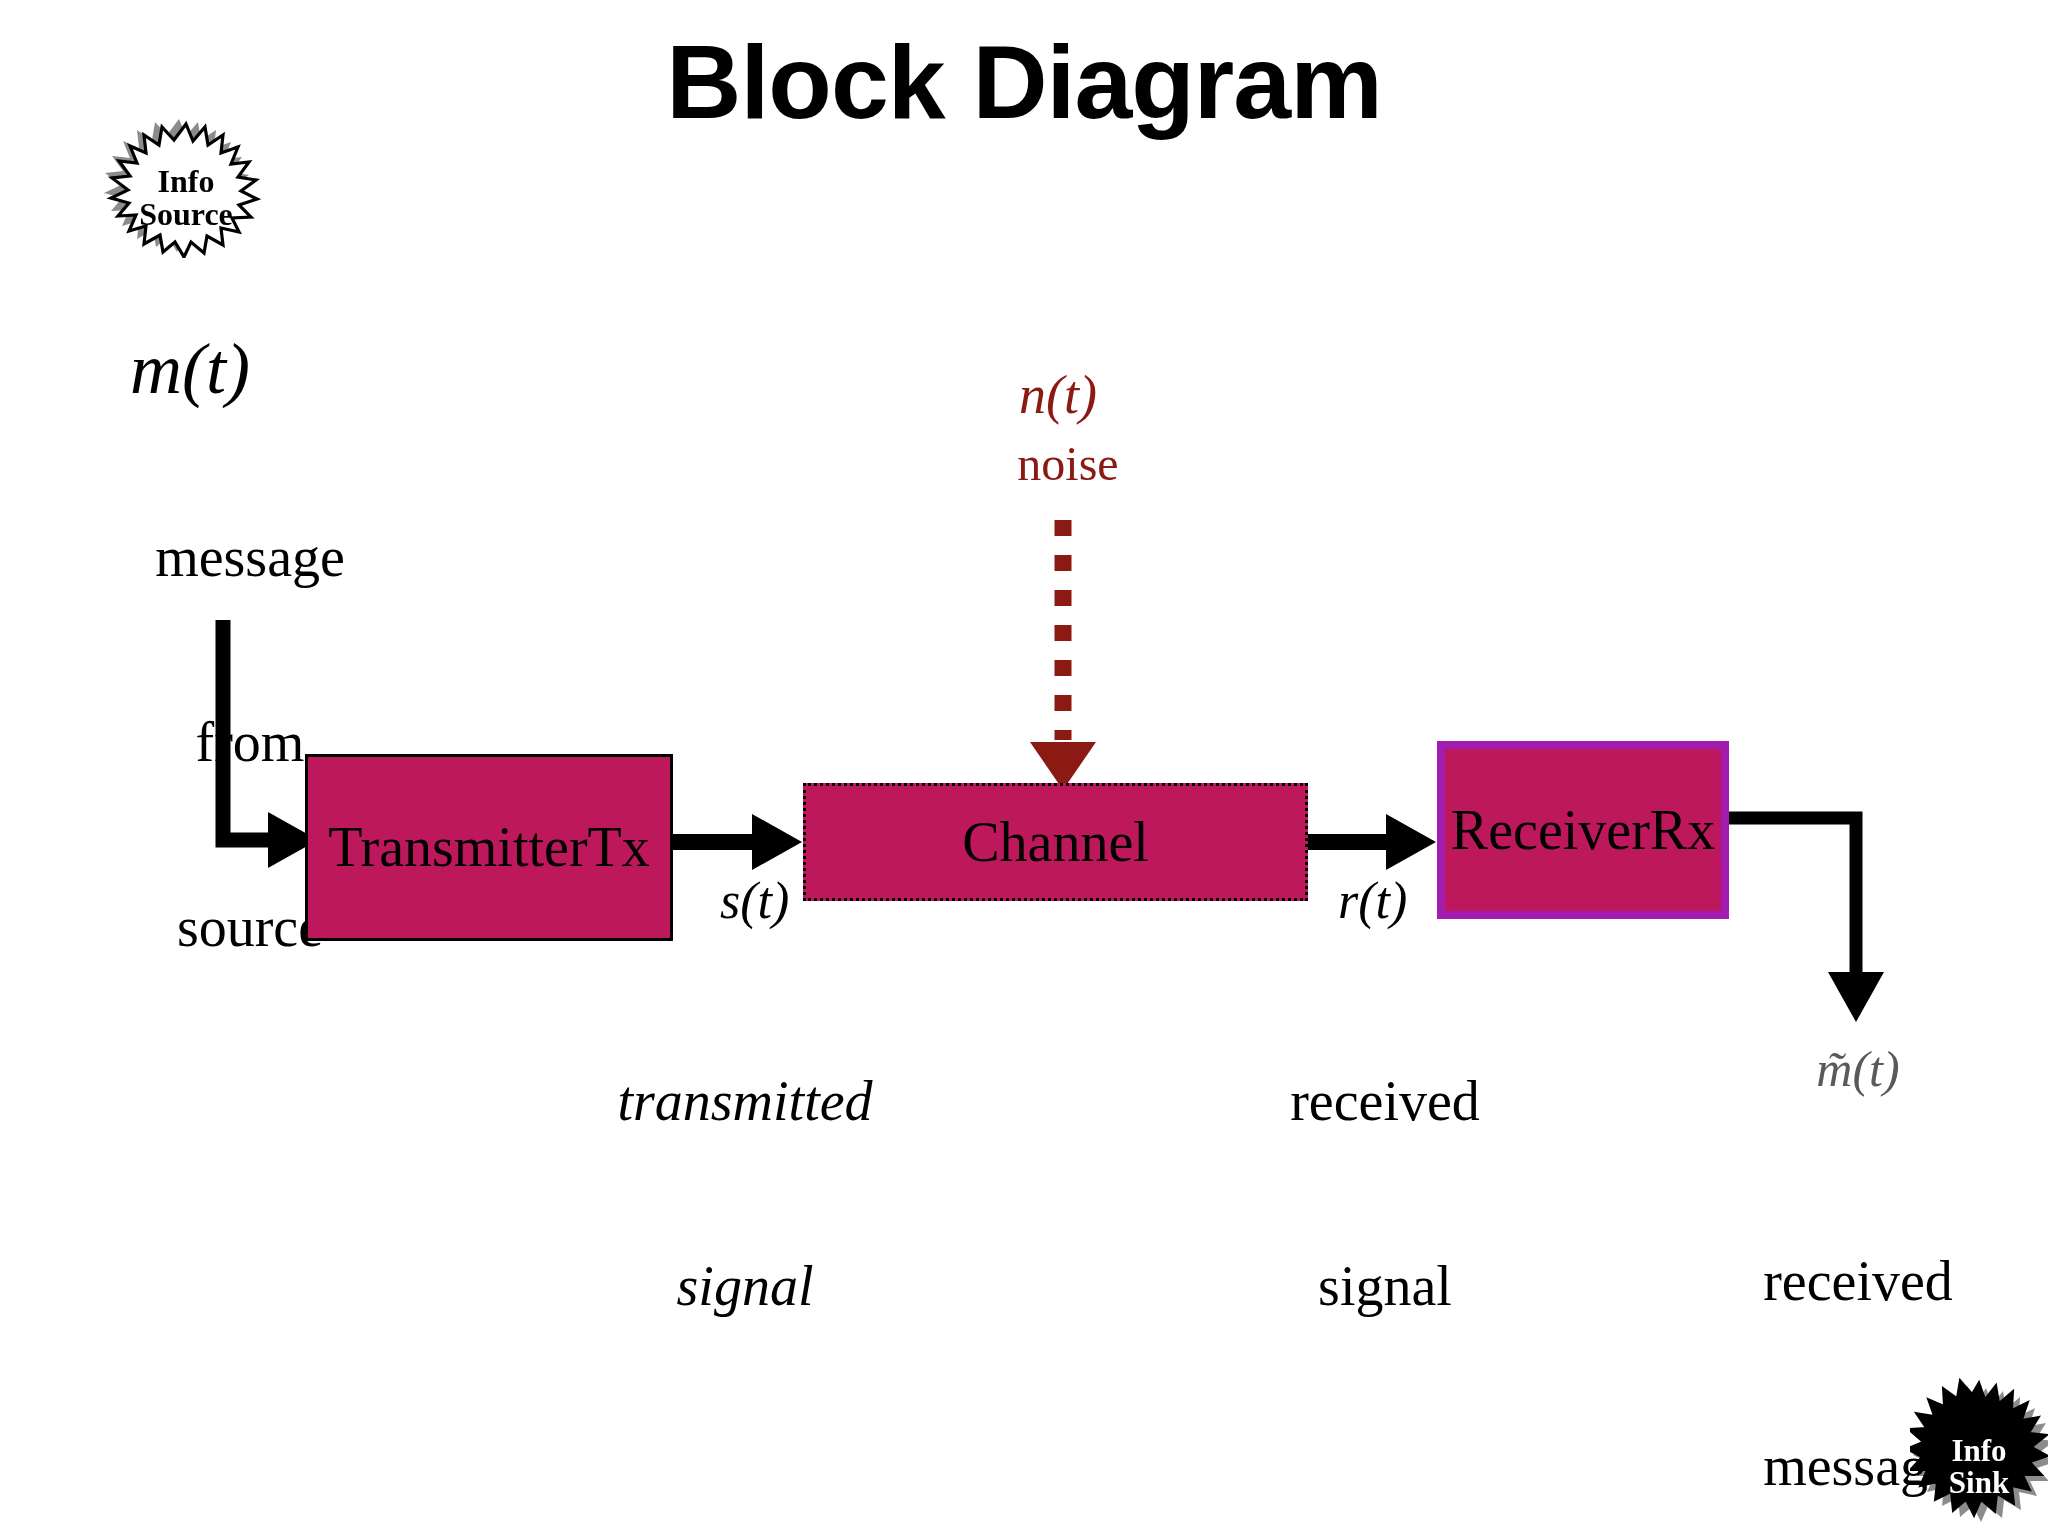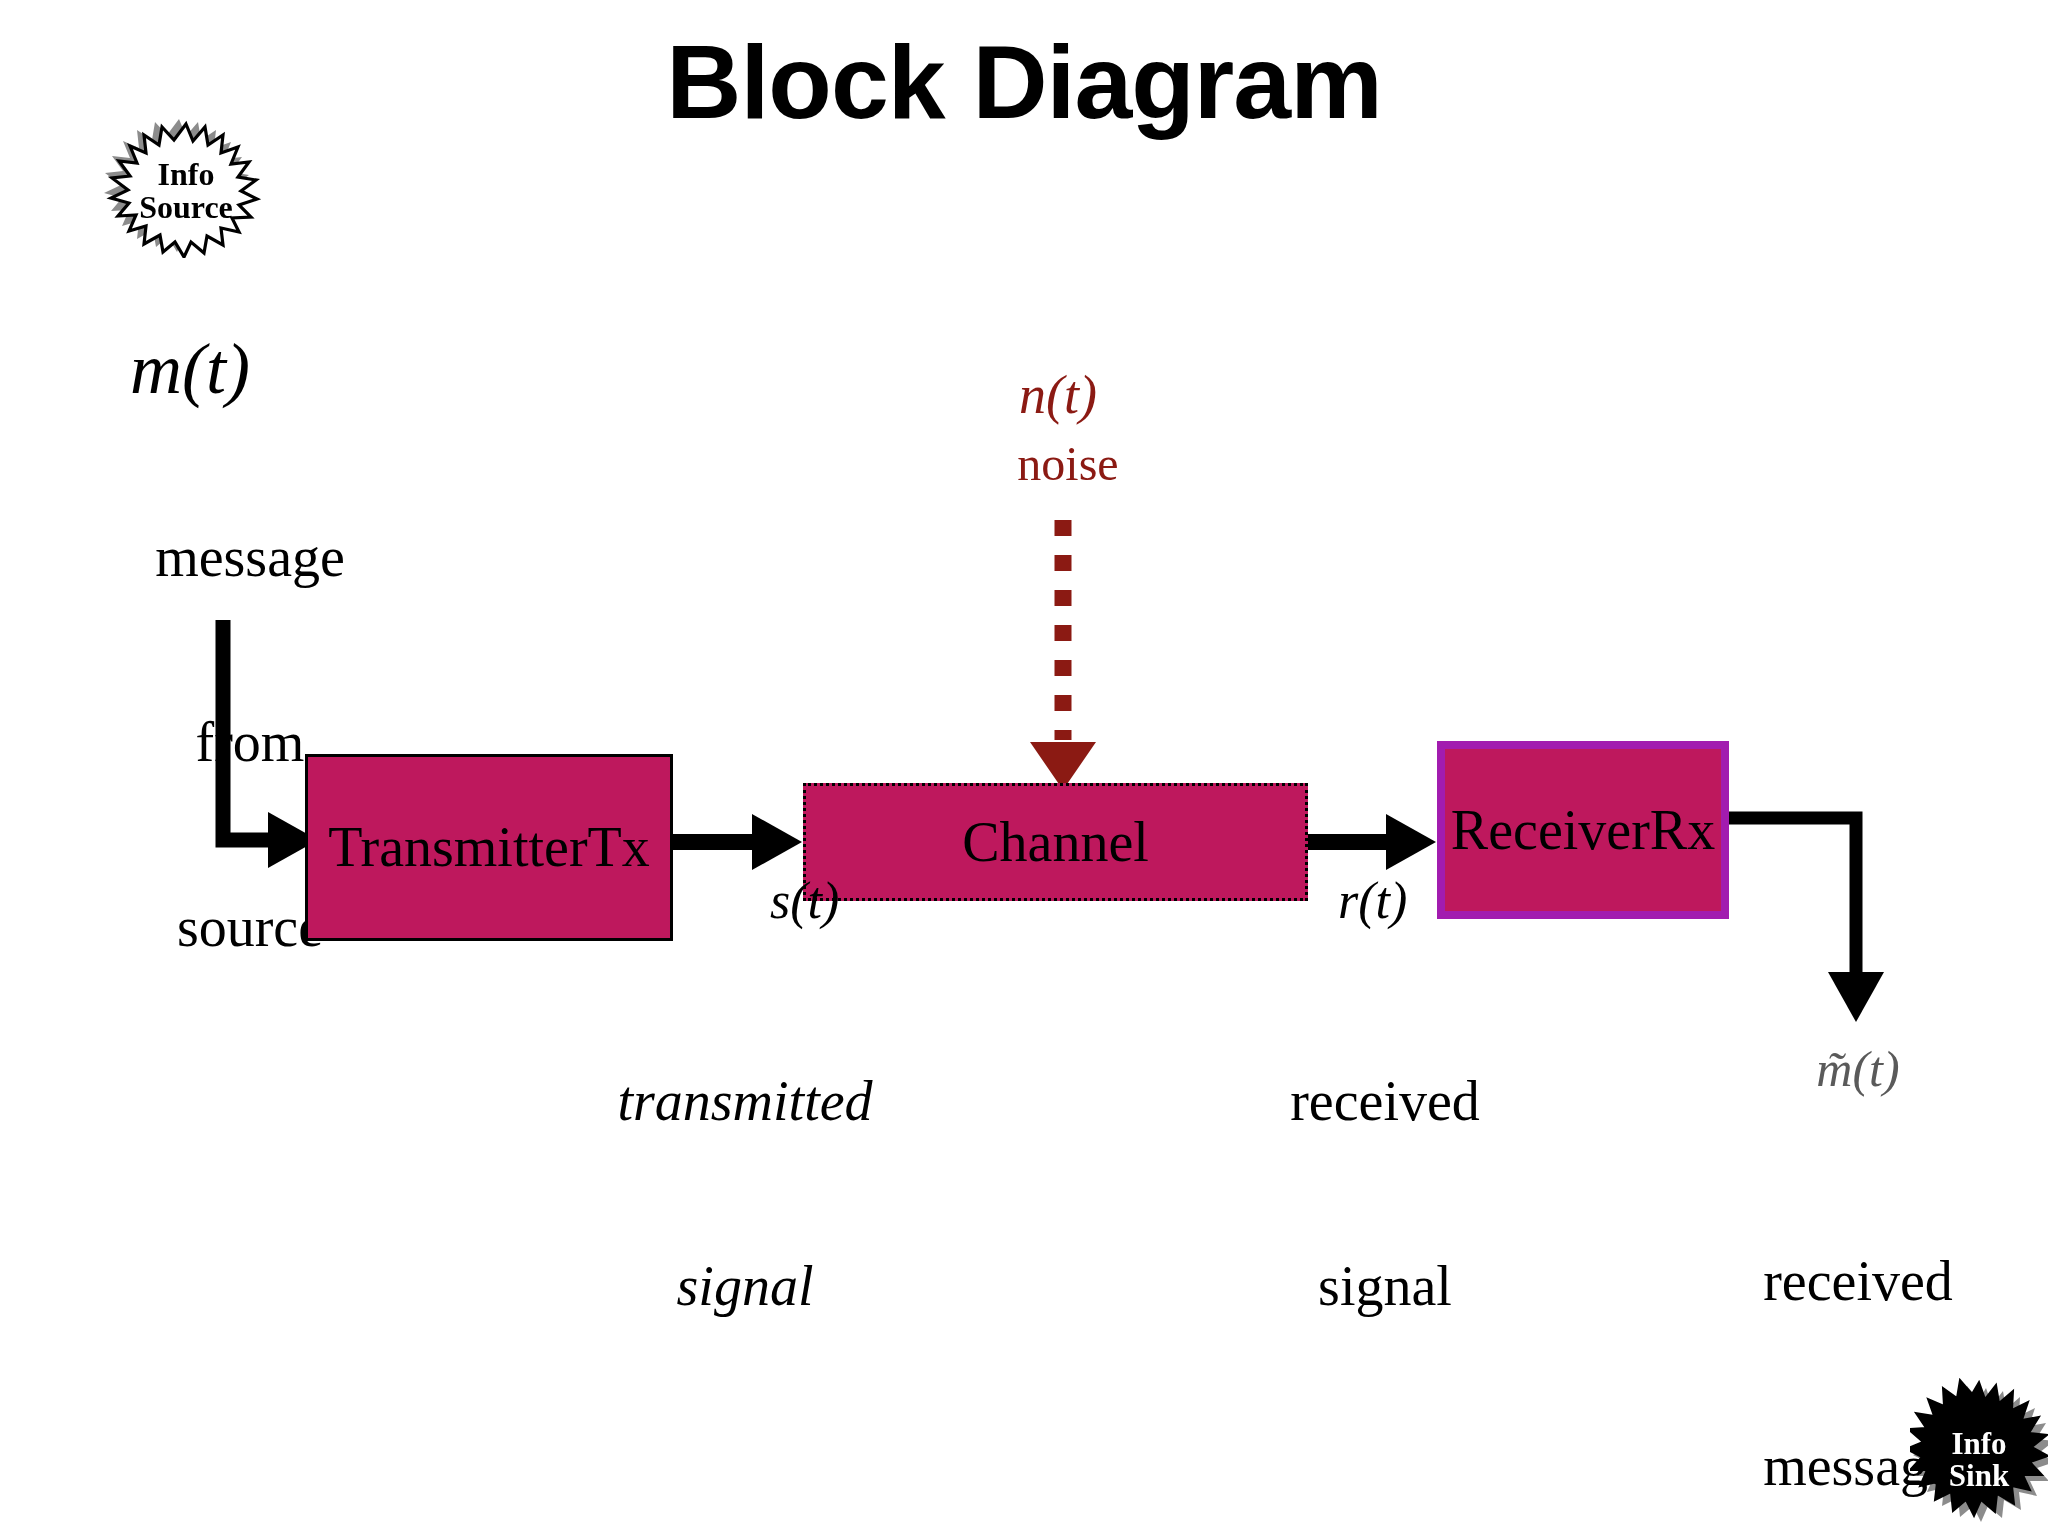--- a/index.html
+++ b/index.html
@@ -36,21 +36,21 @@
     position: absolute;
   }
   .burst-svg {
     position: absolute;
     left: 0;
     top: 0;
   }
   .burst-label {
     position: absolute;
     left: 0;
-    top: 3px;
+    top: 10px;
     width: 100%;
     height: 100%;
     display: flex;
     flex-direction: column;
     align-items: center;
     justify-content: center;
     font-family: "Liberation Serif", "DejaVu Serif", serif;
     font-weight: bold;
     line-height: 1.02;
     pointer-events: none;
@@ -123,21 +123,21 @@
     left: 1068px;
     top: 438px;
     font-size: 48px;
     color: #8B1A13;
     text-align: center;
     transform: translateX(-50%);
   }
 
   
   #label-st {
-    left: 770px;
+    left: 720px;
     top: 872px;
     font-size: 52px;
   }
   #label-transmitted-block {
     left: 745px;
     top: 948px;
     font-size: 56px;
     text-align: center;
     transform: translateX(-50%);
     font-style: italic;

